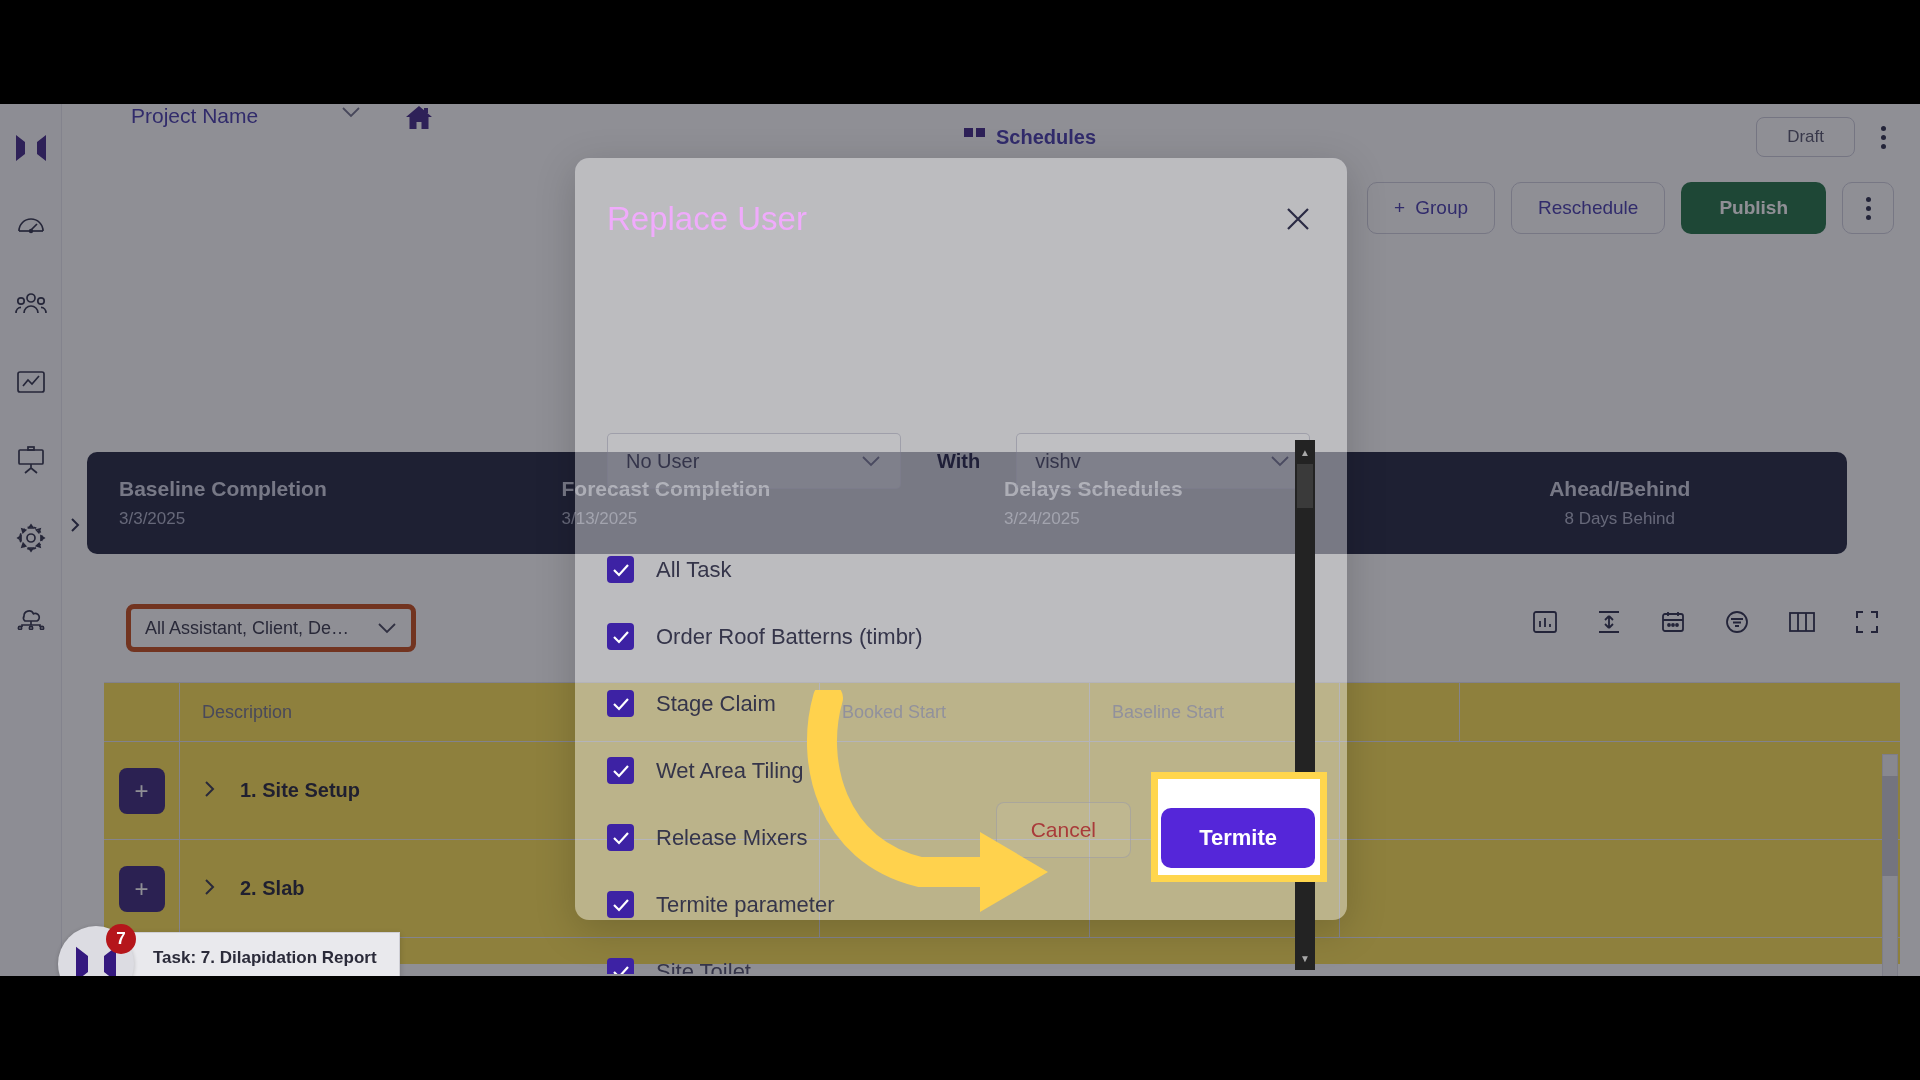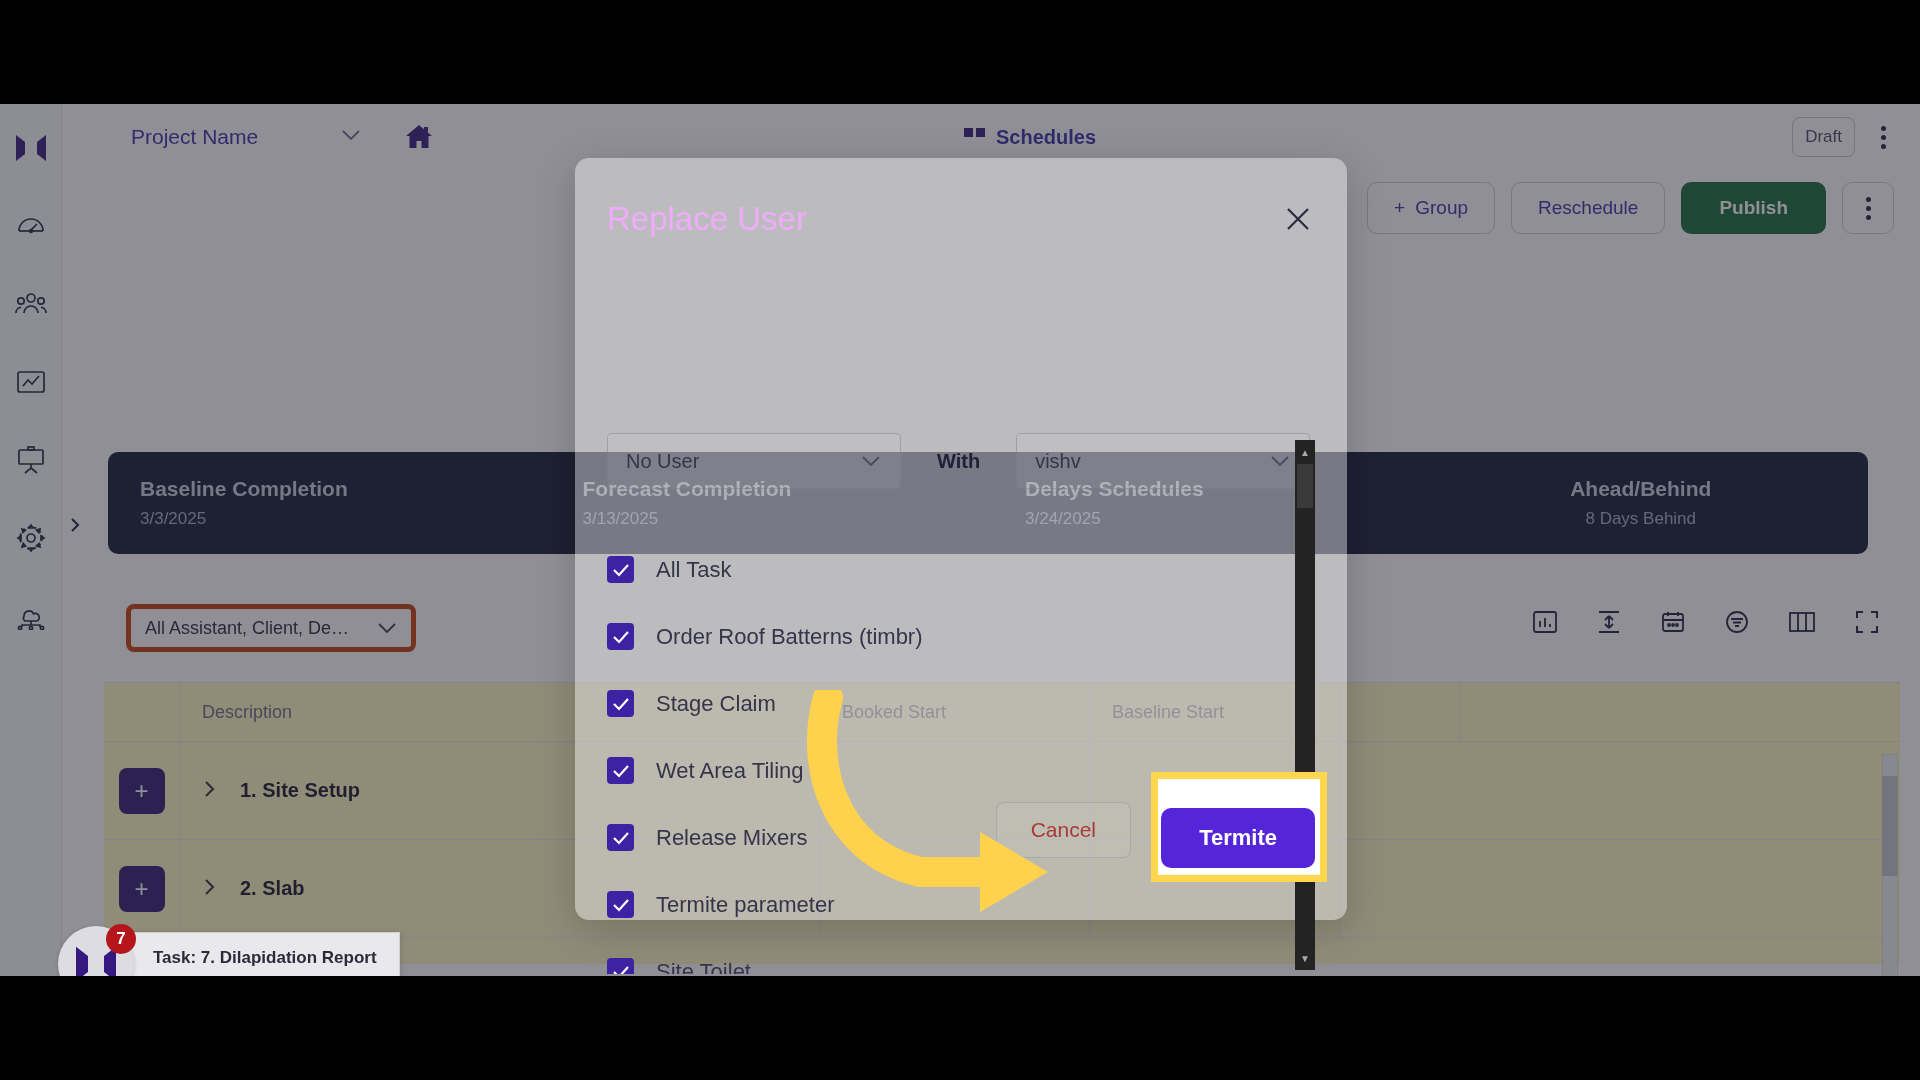--- a/index.html
+++ b/index.html
@@ -34,34 +34,34 @@
   .side-icon { width: 44px; height: 44px; margin-bottom: 34px; display: flex; align-items: center; justify-content: center; }
   .side-icon svg { display: block; }
   .sidebar-expand {
     position: absolute; left: 64px; top: 410px; width: 22px; height: 22px;
     display: flex; align-items: center; justify-content: center; color: #1e2040; z-index: 6;
   }
 
   
   .header {
     position: absolute; left: 62px; top: 0; right: 0; height: 66px;
-    background: #ffffff; display: flex; align-items: center; padding: 0 24px;
+    background: #ffffff; display: flex; padding: 0 24px;
   }
   .project-name { color: #3b2fa8; font-size: 21px; margin-left: 45px; }
   .hdr-chev { margin-left: 82px; color: #6a6a86; font-size: 17px; }
   .home-icon { margin-left: 42px; display: flex; }
   .center-tab {
     position: absolute; left: 888px; top: 10px; width: 210px; height: 46px;
     border-radius: 8px; display: flex; align-items: center; gap: 10px;
     padding-left: 14px; background: rgba(255,255,255,0.0);
   }
   .center-tab-label { color: #3b2fa8; font-size: 20px; font-weight: bold; }
   .hdr-right { margin-left: auto; display: flex; align-items: center; gap: 16px; }
   .draft-btn {
-    border: 1px solid #c9c9d8; border-radius: 8px; padding: 9px 12px;
+    border: 1px solid #c9c9d8; border-radius: 8px; padding: 9px 30px;
     color: #4a4a63; font-size: 17px; background: #fff;
   }
   .kebab { display: flex; flex-direction: column; gap: 4px; padding: 6px 10px; }
   .kebab i { width: 5px; height: 5px; border-radius: 50%; background: #1e2040; display: block; }
 
   
   .subbar { position: absolute; left: 62px; top: 66px; right: 0; height: 76px; background: #fff; }
   .subbar-right { position: absolute; right: 26px; top: 12px; display: flex; align-items: center; gap: 16px; }
   .btn-outline {
     border: 1px solid #ccccdb; border-radius: 10px; height: 52px; padding: 0 26px;
@@ -71,38 +71,38 @@
     background: #14693a; color: #fff; border-radius: 10px; height: 52px; padding: 0 38px;
     display: flex; align-items: center; font-size: 19px; font-weight: bold;
   }
   .btn-kebab {
     border: 1px solid #ccccdb; border-radius: 10px; height: 52px; width: 52px;
     display: flex; align-items: center; justify-content: center; background: #fff;
   }
 
   
   .stats {
-    position: absolute; left: 108px; top: 348px; width: 1760px; height: 102px;
+    position: absolute; left: 87px; top: 348px; width: 1760px; height: 102px;
     background: #141834; border-radius: 10px; display: flex; align-items: center;
   }
   .stat { flex: 1; padding-left: 32px; }
   .stat-label { color: #cdd0e0; font-size: 21px; font-weight: bold; margin-bottom: 8px; }
   .stat-value { color: #a9adc4; font-size: 17px; }
   .stat.right { text-align: center; padding-right: 22px; padding-left: 0; }
 
   
   .filter-select {
     position: absolute; left: 126px; top: 500px; width: 290px; height: 48px;
     border: 5px solid #c2410c; border-radius: 8px; background: #fff;
     display: flex; align-items: center; justify-content: space-between; padding: 0 14px;
     color: #2a2a3f; font-size: 18px;
   }
   .table-icons { position: absolute; right: 40px; top: 505px; display: flex; align-items: center; gap: 38px; }
 
-  .table { position: absolute; left: 104px; top: 578px; right: 20px; bottom: 12px; background: #fef9c3; }
+  .table { position: absolute; left: 104px; top: 578px; right: 20px; bottom: 12px; background: #fde047; }
   .thead { display: flex; height: 60px; border-top: 1px solid #e4e4ee; border-bottom: 1px solid #e4e4ee; }
   .th { display: flex; align-items: center; padding-left: 22px; color: #6d6d85; font-size: 18px; border-right: 1px solid #e9e9f1; }
   .th.c0 { width: 76px; }
   .th.c1 { width: 640px; }
   .th.c2 { width: 270px; }
   .th.c3 { width: 250px; }
   .th.c4 { width: 120px; }
   .trow { display: flex; height: 98px; border-bottom: 1px solid #e9e9f1; align-items: center; }
   .td { height: 98px; display: flex; align-items: center; border-right: 1px solid #e9e9f1; }
   .td.c0 { width: 76px; justify-content: center; }

